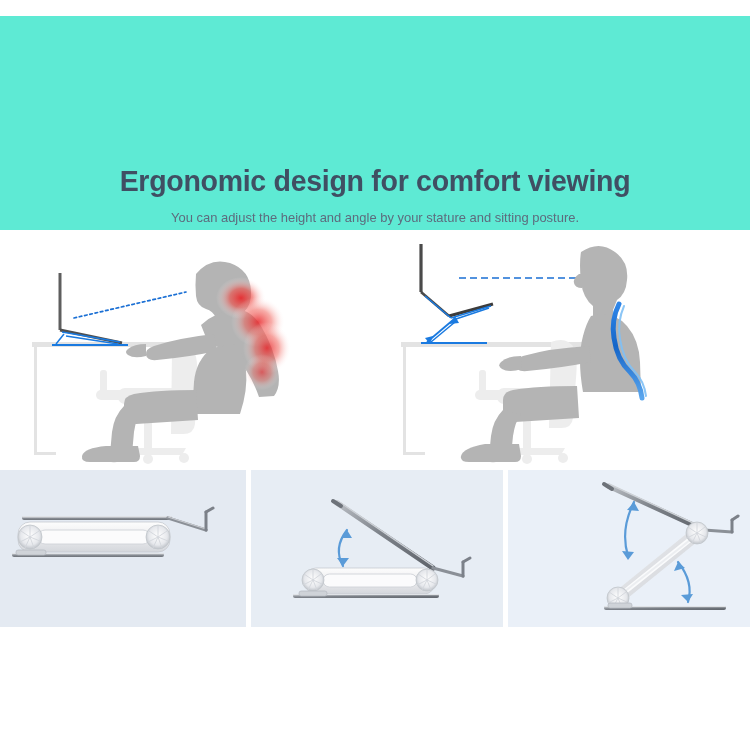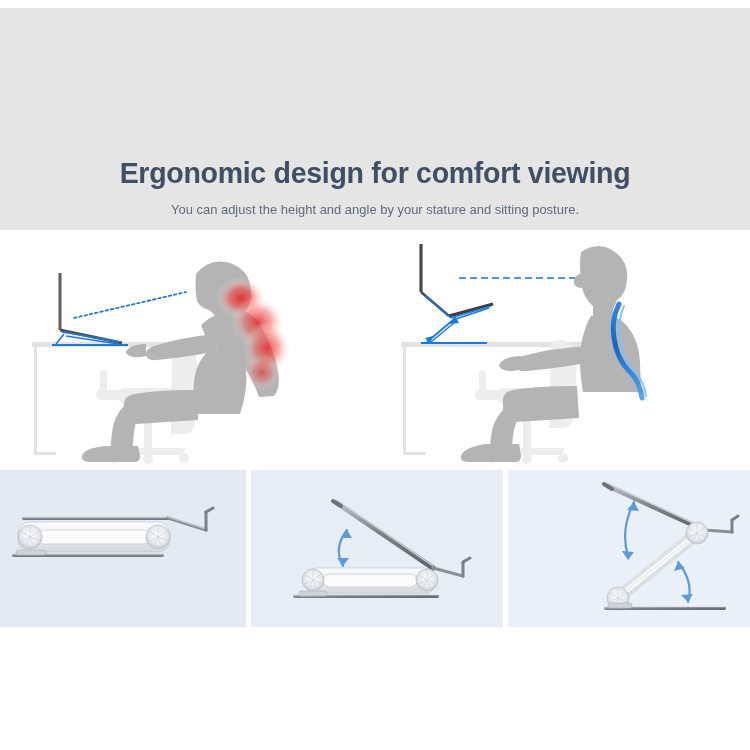--- a/index.html
+++ b/index.html
@@ -11,24 +11,24 @@
     width: 750px;
     height: 750px;
     position: relative;
     overflow: hidden;
     font-family: "Liberation Sans", sans-serif;
   }
 
   
   #header {
     position: absolute;
-    top: 8px; left: 0;
+    top: 16px; left: 0;
     width: 750px;
     height: 230px;
-    background: #e5e5e5;
+    background: #5eead4;
   }
   #headline {
     position: absolute;
     top: 148px;
     left: 0;
     width: 750px;
     text-align: center;
     font-size: 30px;
     font-weight: bold;
     letter-spacing: -0.3px;

